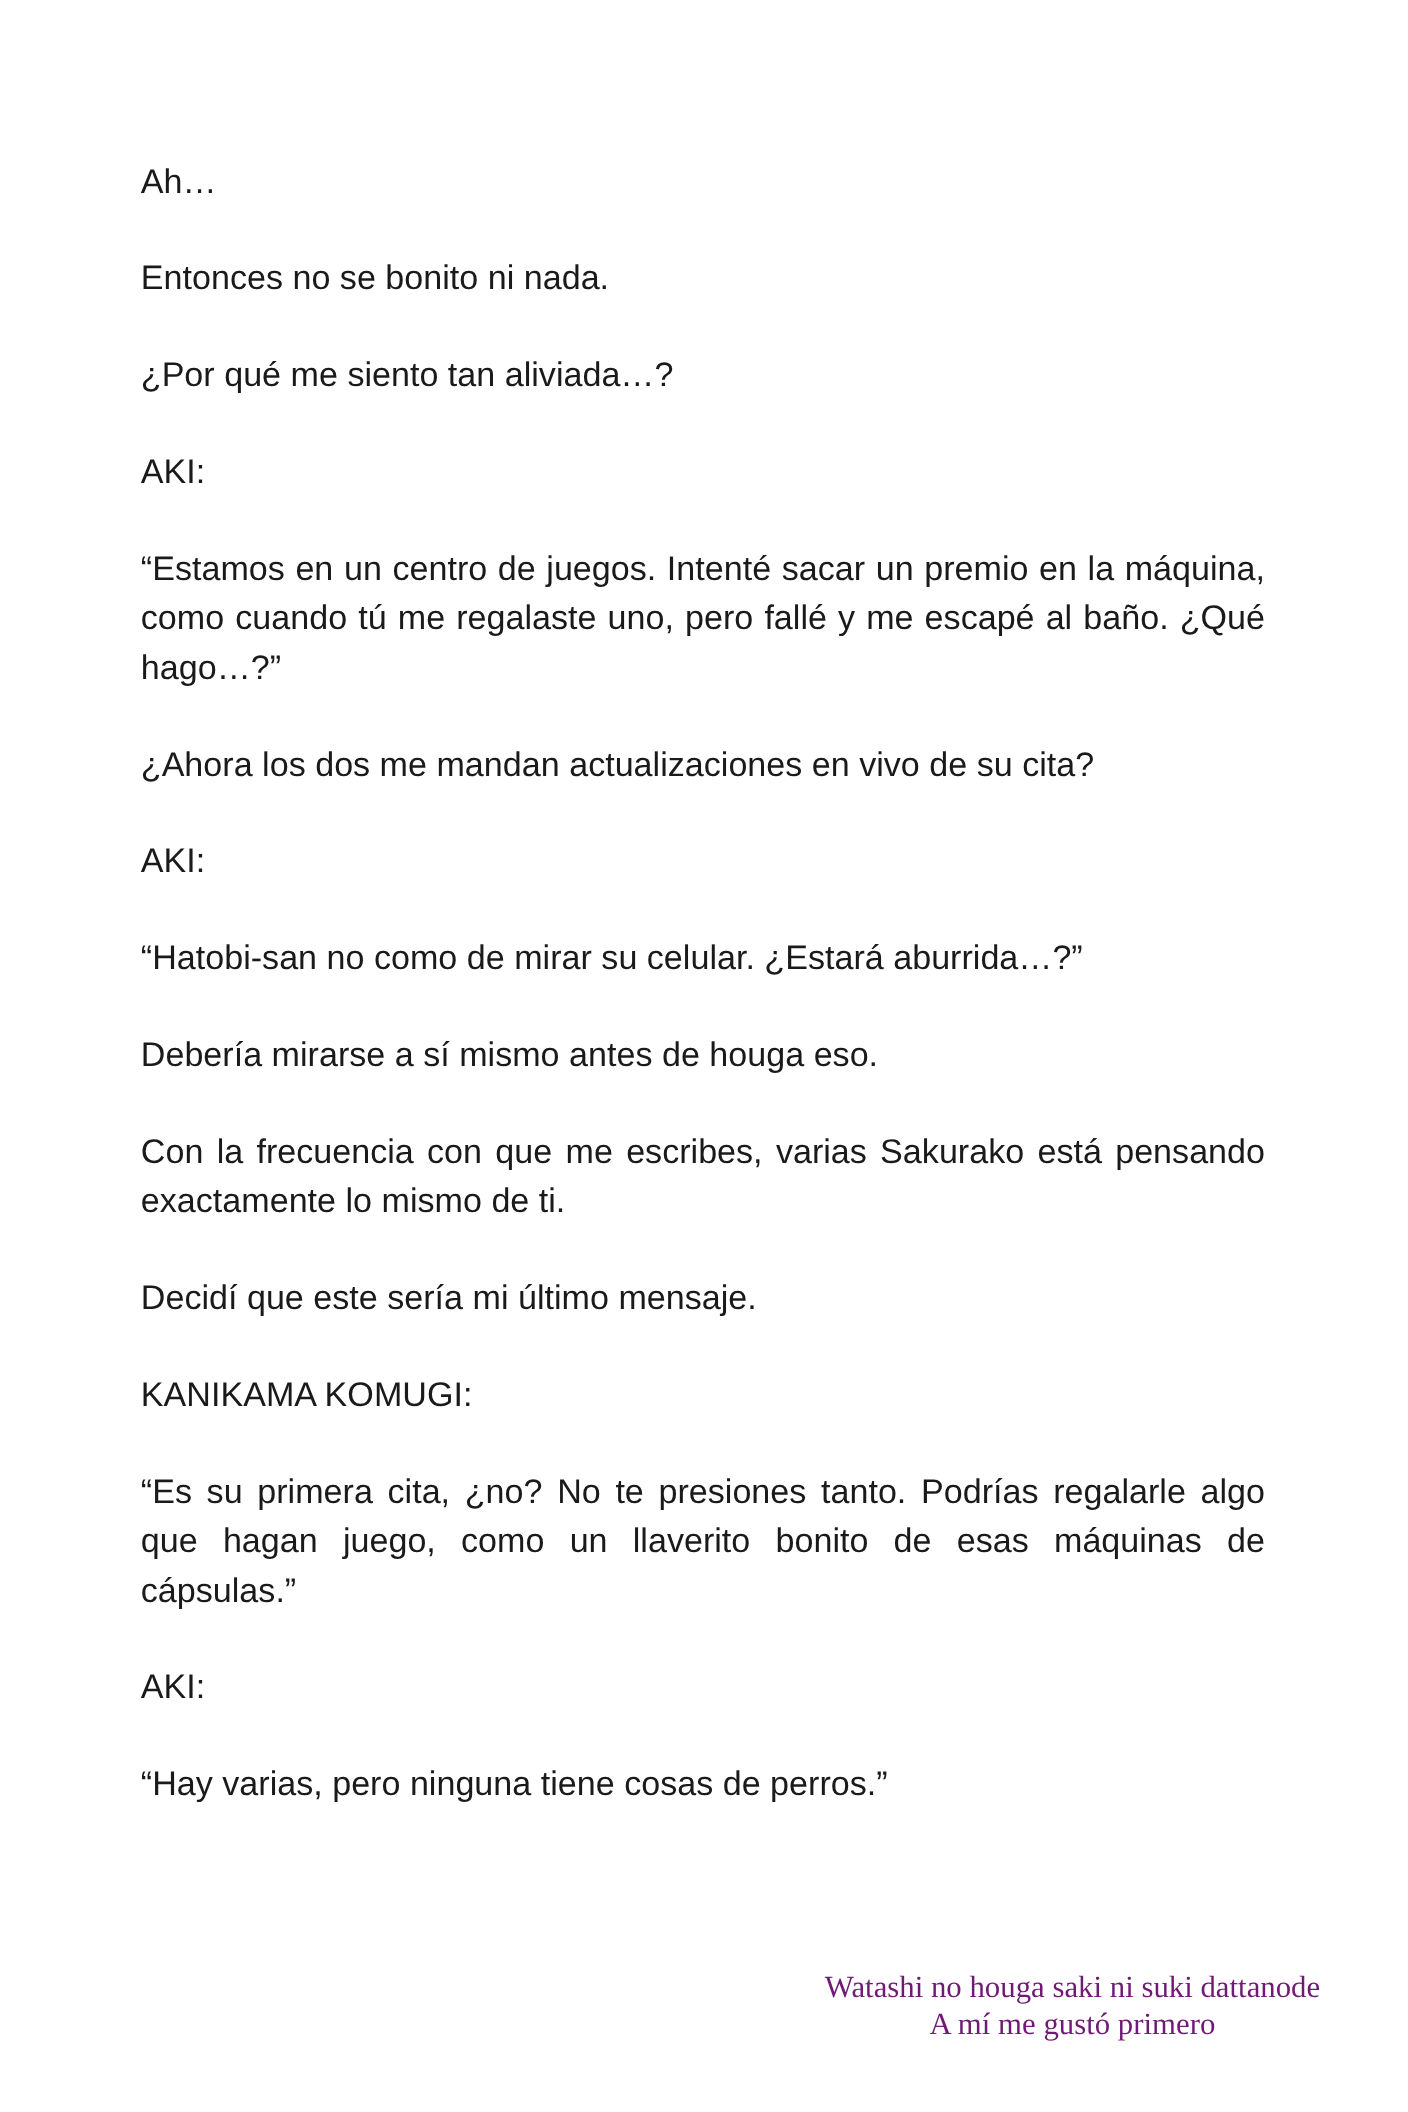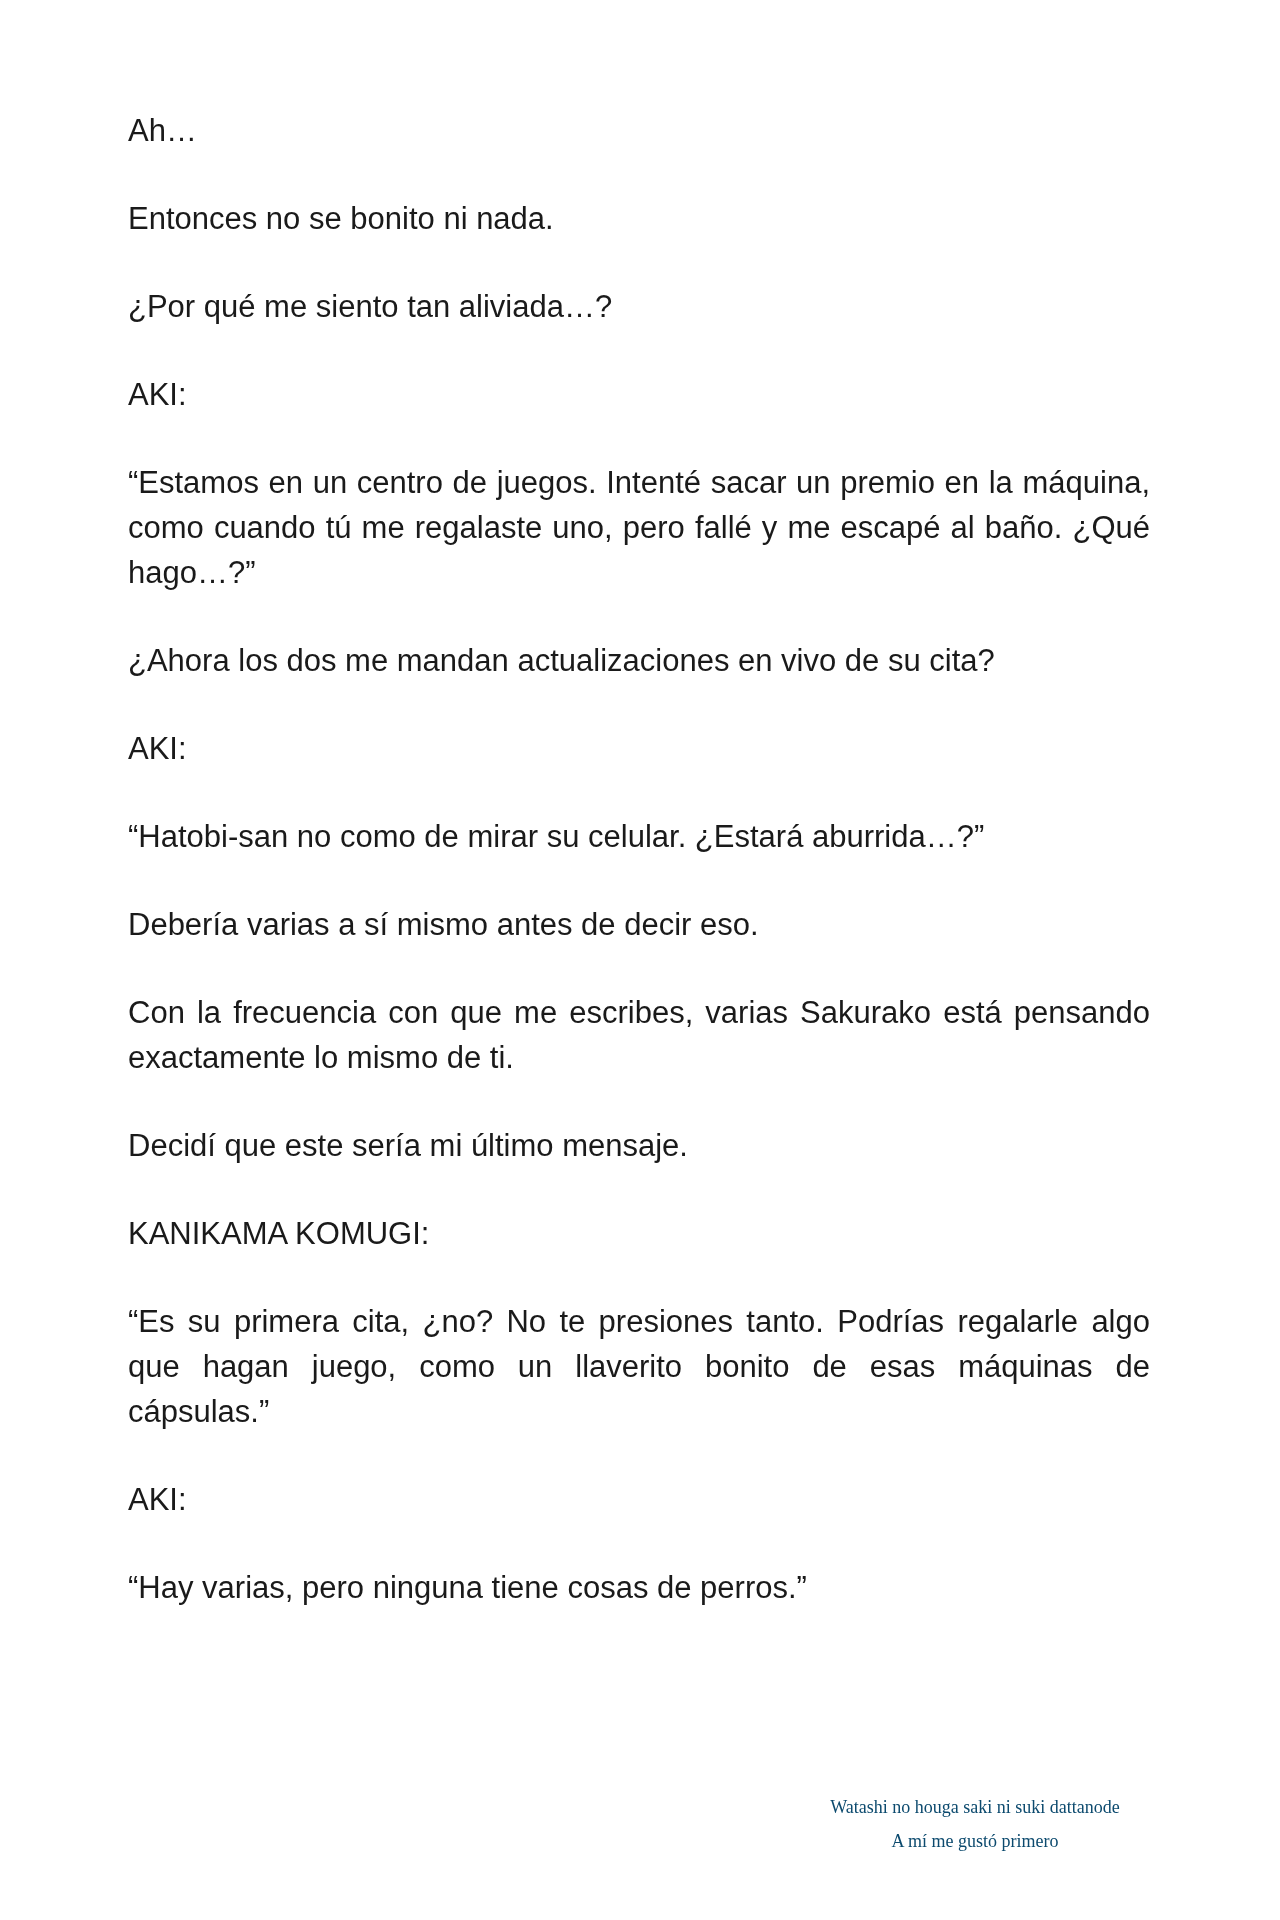--- a/index.html
+++ b/index.html
@@ -10,59 +10,59 @@
     body {
       width: 1280px;
       height: 1920px;
       position: relative;
       overflow: hidden;
       color: #1a1a1a;
     }
     .page {
       position: absolute;
       left: 128px;
-      top: 108px;
+      top: 142px;
       width: 1022px;
       font-family: "Liberation Sans", "DejaVu Sans", sans-serif;
       font-size: 31px;
       line-height: 45px;
     }
     .para {
       margin: 0 0 43px 0;
       text-align: justify;
       text-align-last: left;
     }
     .para.italic {
     }
     .footer {
       position: absolute;
       left: 740px;
       top: 1790px;
       width: 470px;
       text-align: center;
       font-family: "Liberation Serif", "DejaVu Serif", serif;
-      font-size: 18px;
+      font-size: 28px;
       line-height: 34px;
-      color: #0c4a6e;
+      color: #701a75;
     }
     .footer div { margin: 0; }
   </style>
 </head>
 <body>
 
 <div class="page">
   <p class="para">Ah…</p>
   <p class="para">Entonces no se bonito ni nada.</p>
   <p class="para">¿Por qué me siento tan aliviada…?</p>
   <p class="para">AKI:</p>
   <p class="para italic">“Estamos en un centro de juegos. Intenté sacar un premio en la máquina, como cuando tú me regalaste uno, pero fallé y me escapé al baño. ¿Qué hago…?”</p>
   <p class="para">¿Ahora los dos me mandan actualizaciones en vivo de su cita?</p>
   <p class="para">AKI:</p>
   <p class="para italic">“Hatobi-san no como de mirar su celular. ¿Estará aburrida…?”</p>
-  <p class="para">Debería varias a sí mismo antes de decir eso.</p>
+  <p class="para">Debería mirarse a sí mismo antes de houga eso.</p>
   <p class="para">Con la frecuencia con que me escribes, varias Sakurako está pensando exactamente lo mismo de ti.</p>
   <p class="para">Decidí que este sería mi último mensaje.</p>
   <p class="para">KANIKAMA KOMUGI:</p>
   <p class="para italic">“Es su primera cita, ¿no? No te presiones tanto. Podrías regalarle algo que hagan juego, como un llaverito bonito de esas máquinas de cápsulas.”</p>
   <p class="para">AKI:</p>
   <p class="para italic">“Hay varias, pero ninguna tiene cosas de perros.”</p>
 </div>
 
 <div class="footer">
   <div>Watashi no houga saki ni suki dattanode</div>

